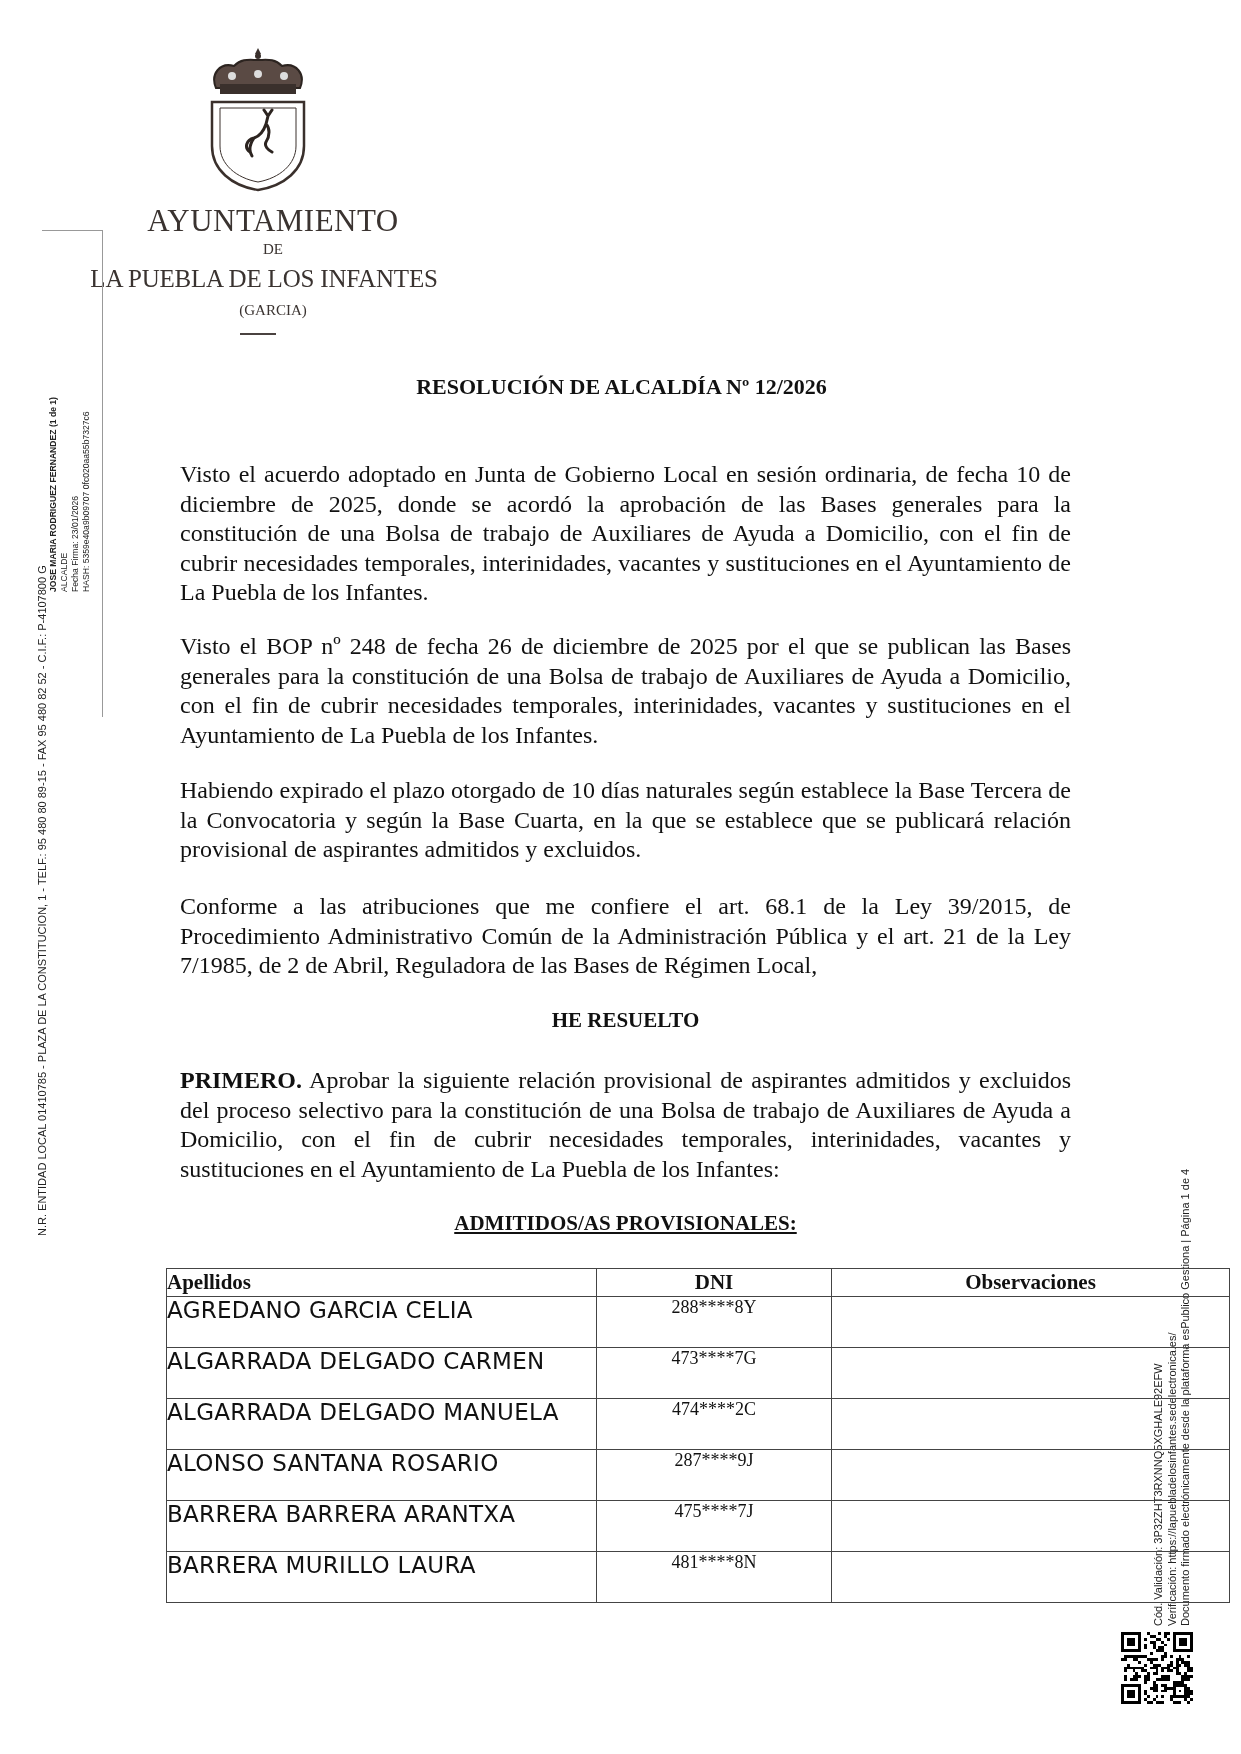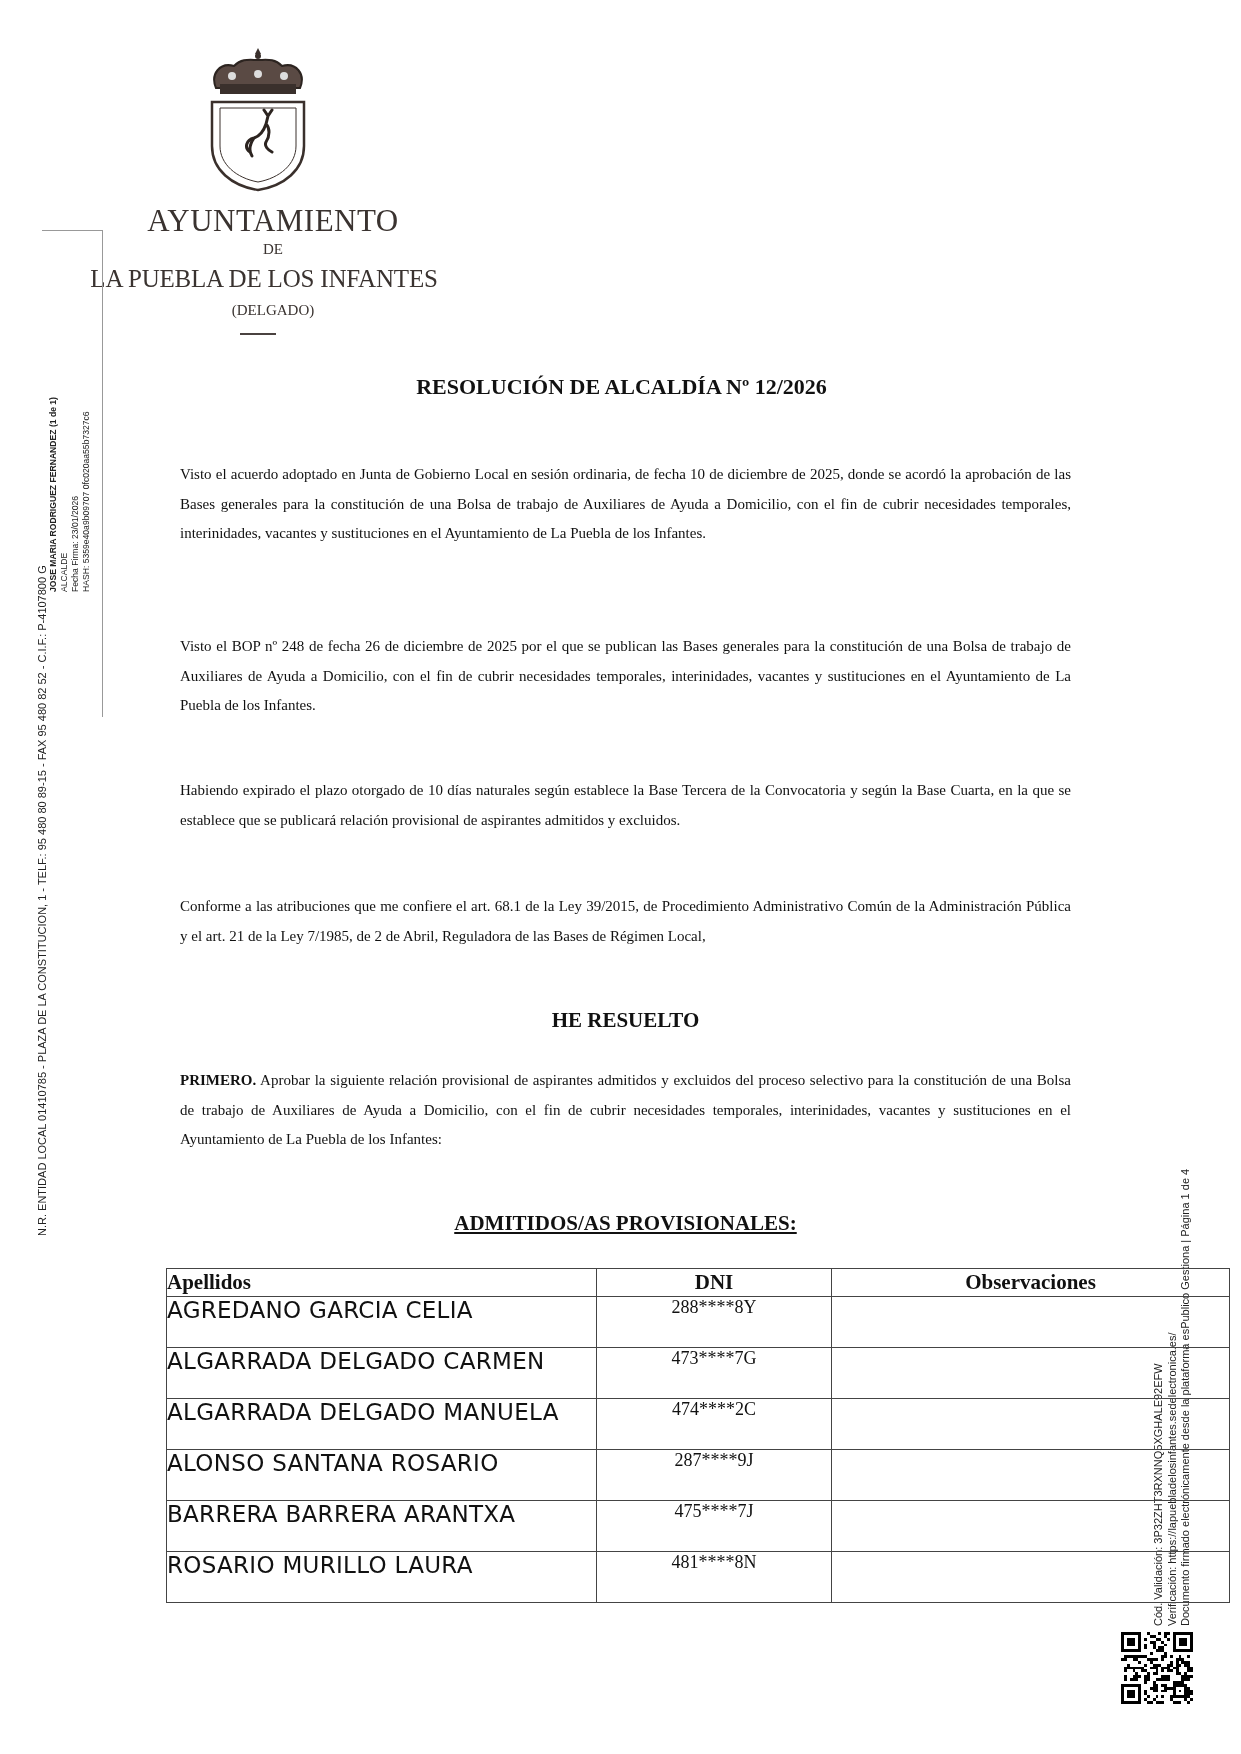--- a/index.html
+++ b/index.html
@@ -27,21 +27,21 @@
     .v-sig .strong { font-weight: bold; }
 
     
     .v-valid { left: 1152px; top: 1626px; font-size: 11px; line-height: 13.5px; }
     .qr { position: absolute; left: 1121px; top: 1632px; width: 72px; height: 72px; }
 
     
     .title { position: absolute; left: 0; top: 374px; width: 1241px; text-align: center;
              font-weight: bold; font-size: 22px; text-decoration: underline; padding-left: 0; }
     .title span { display: inline-block; margin-left: 2px; }
-    .body { position: absolute; left: 180px; width: 891px; font-size: 15px; line-height: 29.5px;
+    .body { position: absolute; left: 180px; width: 891px; font-size: 24px; line-height: 29.5px;
             text-align: justify; }
     .p1 { top: 460px; }
     .p2 { top: 632px; }
     .p3 { top: 776px; }
     .p4 { top: 892px; }
     .resuelto { position: absolute; left: 180px; width: 891px; top: 1008px; text-align: center;
                 font-weight: bold; font-size: 21px; }
     .p5 { top: 1066px; }
     .p5 b { font-weight: bold; }
     .subtitle { position: absolute; left: 180px; width: 891px; top: 1211px; text-align: center;
@@ -75,21 +75,21 @@
 
     <path d="M14 58 H106 V102 C106 126 86 142 60 146 C34 142 14 126 14 102 Z" fill="#fff" stroke="#3a302c" stroke-width="2.5"></path>
     <path d="M22 64 H98 V102 C98 120 82 134 60 138 C38 134 22 120 22 102 Z" fill="none" stroke="#3a302c" stroke-width="1"></path>
 
     <path d="M52 108 C46 104 48 96 56 94 C62 92 66 86 68 80 L70 72 L66 66 M70 72 L74 66 M68 80 C72 84 72 92 68 98 C66 102 70 106 74 108 M56 94 C52 100 50 106 54 112" fill="none" stroke="#2c2420" stroke-width="3" stroke-linecap="round"></path>
   </svg>
 </div>
 <div class="muni-name muni-line1">AYUNTAMIENTO</div>
 <div class="muni-name muni-line2">DE</div>
 <div class="muni-name muni-line3">LA PUEBLA DE LOS INFANTES</div>
-<div class="muni-name muni-line4">(DELGADO)</div>
+<div class="muni-name muni-line4">(GARCIA)</div>
 <div class="muni-rule"></div>
 
 <div class="sig-box"></div>
 <div class="vtext v-address">N.R. ENTIDAD LOCAL 01410785 - PLAZA DE LA CONSTITUCION, 1 - TELF.: 95 480 80 89-15 - FAX 95 480 82 52 - C.I.F.: P-4107800 G</div>
 <div class="vtext v-sig">
   <div class="strong">JOSE MARIA RODRIGUEZ FERNANDEZ (1 de 1)</div>
   <div>ALCALDE</div>
   <div>Fecha Firma: 23/01/2026</div>
   <div>HASH: 5359e40a9b09707 0fc020aa55b7327c6</div>
 </div>
@@ -342,18 +342,18 @@
       <td class="name">ALONSO SANTANA ROSARIO</td>
       <td class="dni">287****9J</td>
       <td class="obs"></td>
     </tr>
     <tr>
       <td class="name">BARRERA BARRERA ARANTXA</td>
       <td class="dni">475****7J</td>
       <td class="obs"></td>
     </tr>
     <tr>
-      <td class="name">ROSARIO MURILLO LAURA</td>
+      <td class="name">BARRERA MURILLO LAURA</td>
       <td class="dni">481****8N</td>
       <td class="obs"></td>
     </tr>
   </tbody>
 </table>
 
 </body></html>

